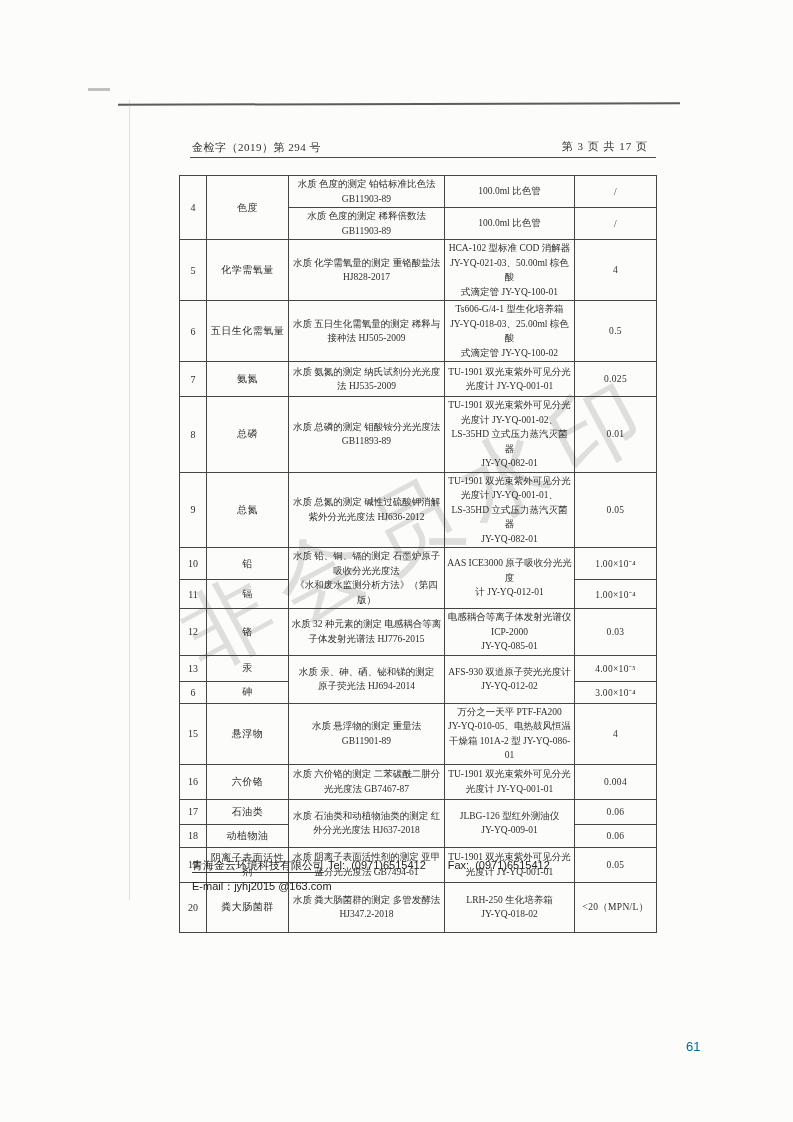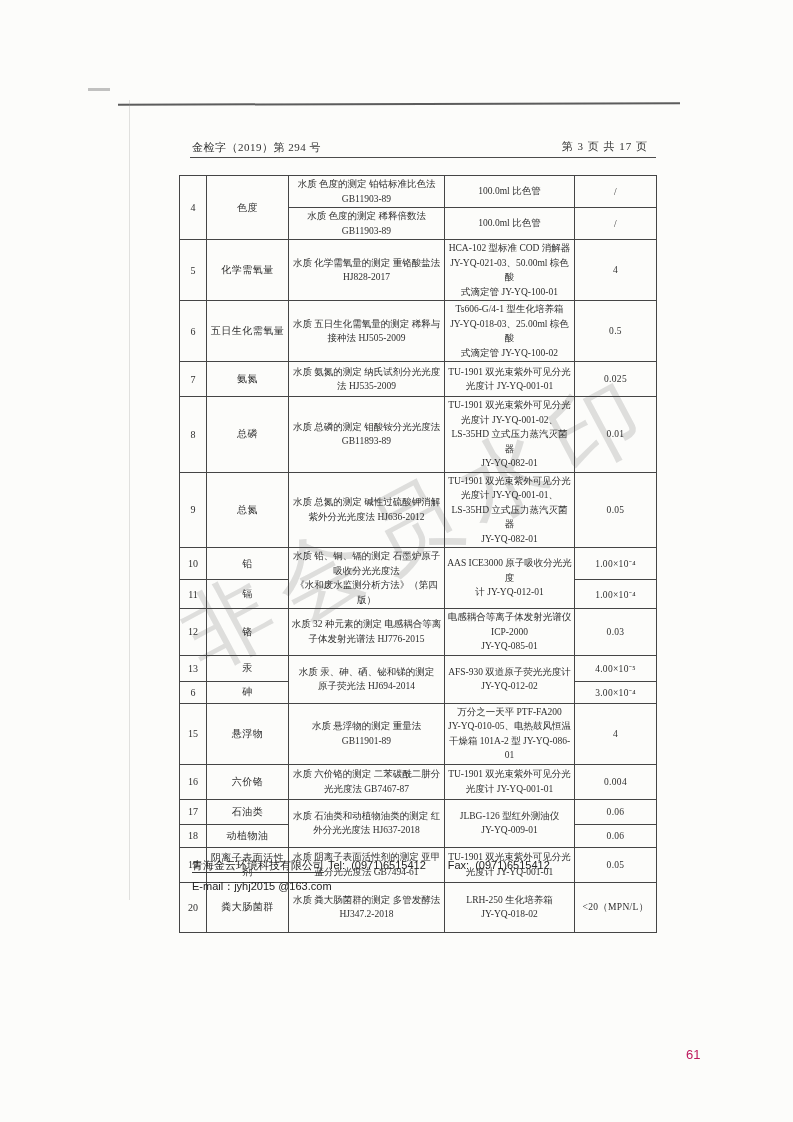--- a/index.html
+++ b/index.html
@@ -35,21 +35,21 @@
 
   
   .footer{position:absolute;left:192px;top:858px;width:470px;z-index:2;
     font-family:"Liberation Sans",sans-serif;font-size:11px;color:#222;}
   .footer .f1 span{margin-right:6px;}
   .company{border-bottom:1px solid #3a3a3a;padding-bottom:1px;margin-right:4px !important;}
   .tel-val{margin-right:22px !important;}
   .footer .f2{margin-top:6px;}
 
   .page-number{position:absolute;left:686px;top:1039px;z-index:2;
-    font-family:"Liberation Sans",sans-serif;font-size:13px;color:#be185d;margin-top:8px;}
+    font-family:"Liberation Sans",sans-serif;font-size:13px;color:#0369a1;}
 </style>
 </head>
 <body>
 
 <div class="page">
 
   <div class="scan-line-top"></div>
   <div class="scan-dash"></div>
   <div class="margin-line"></div>
 

